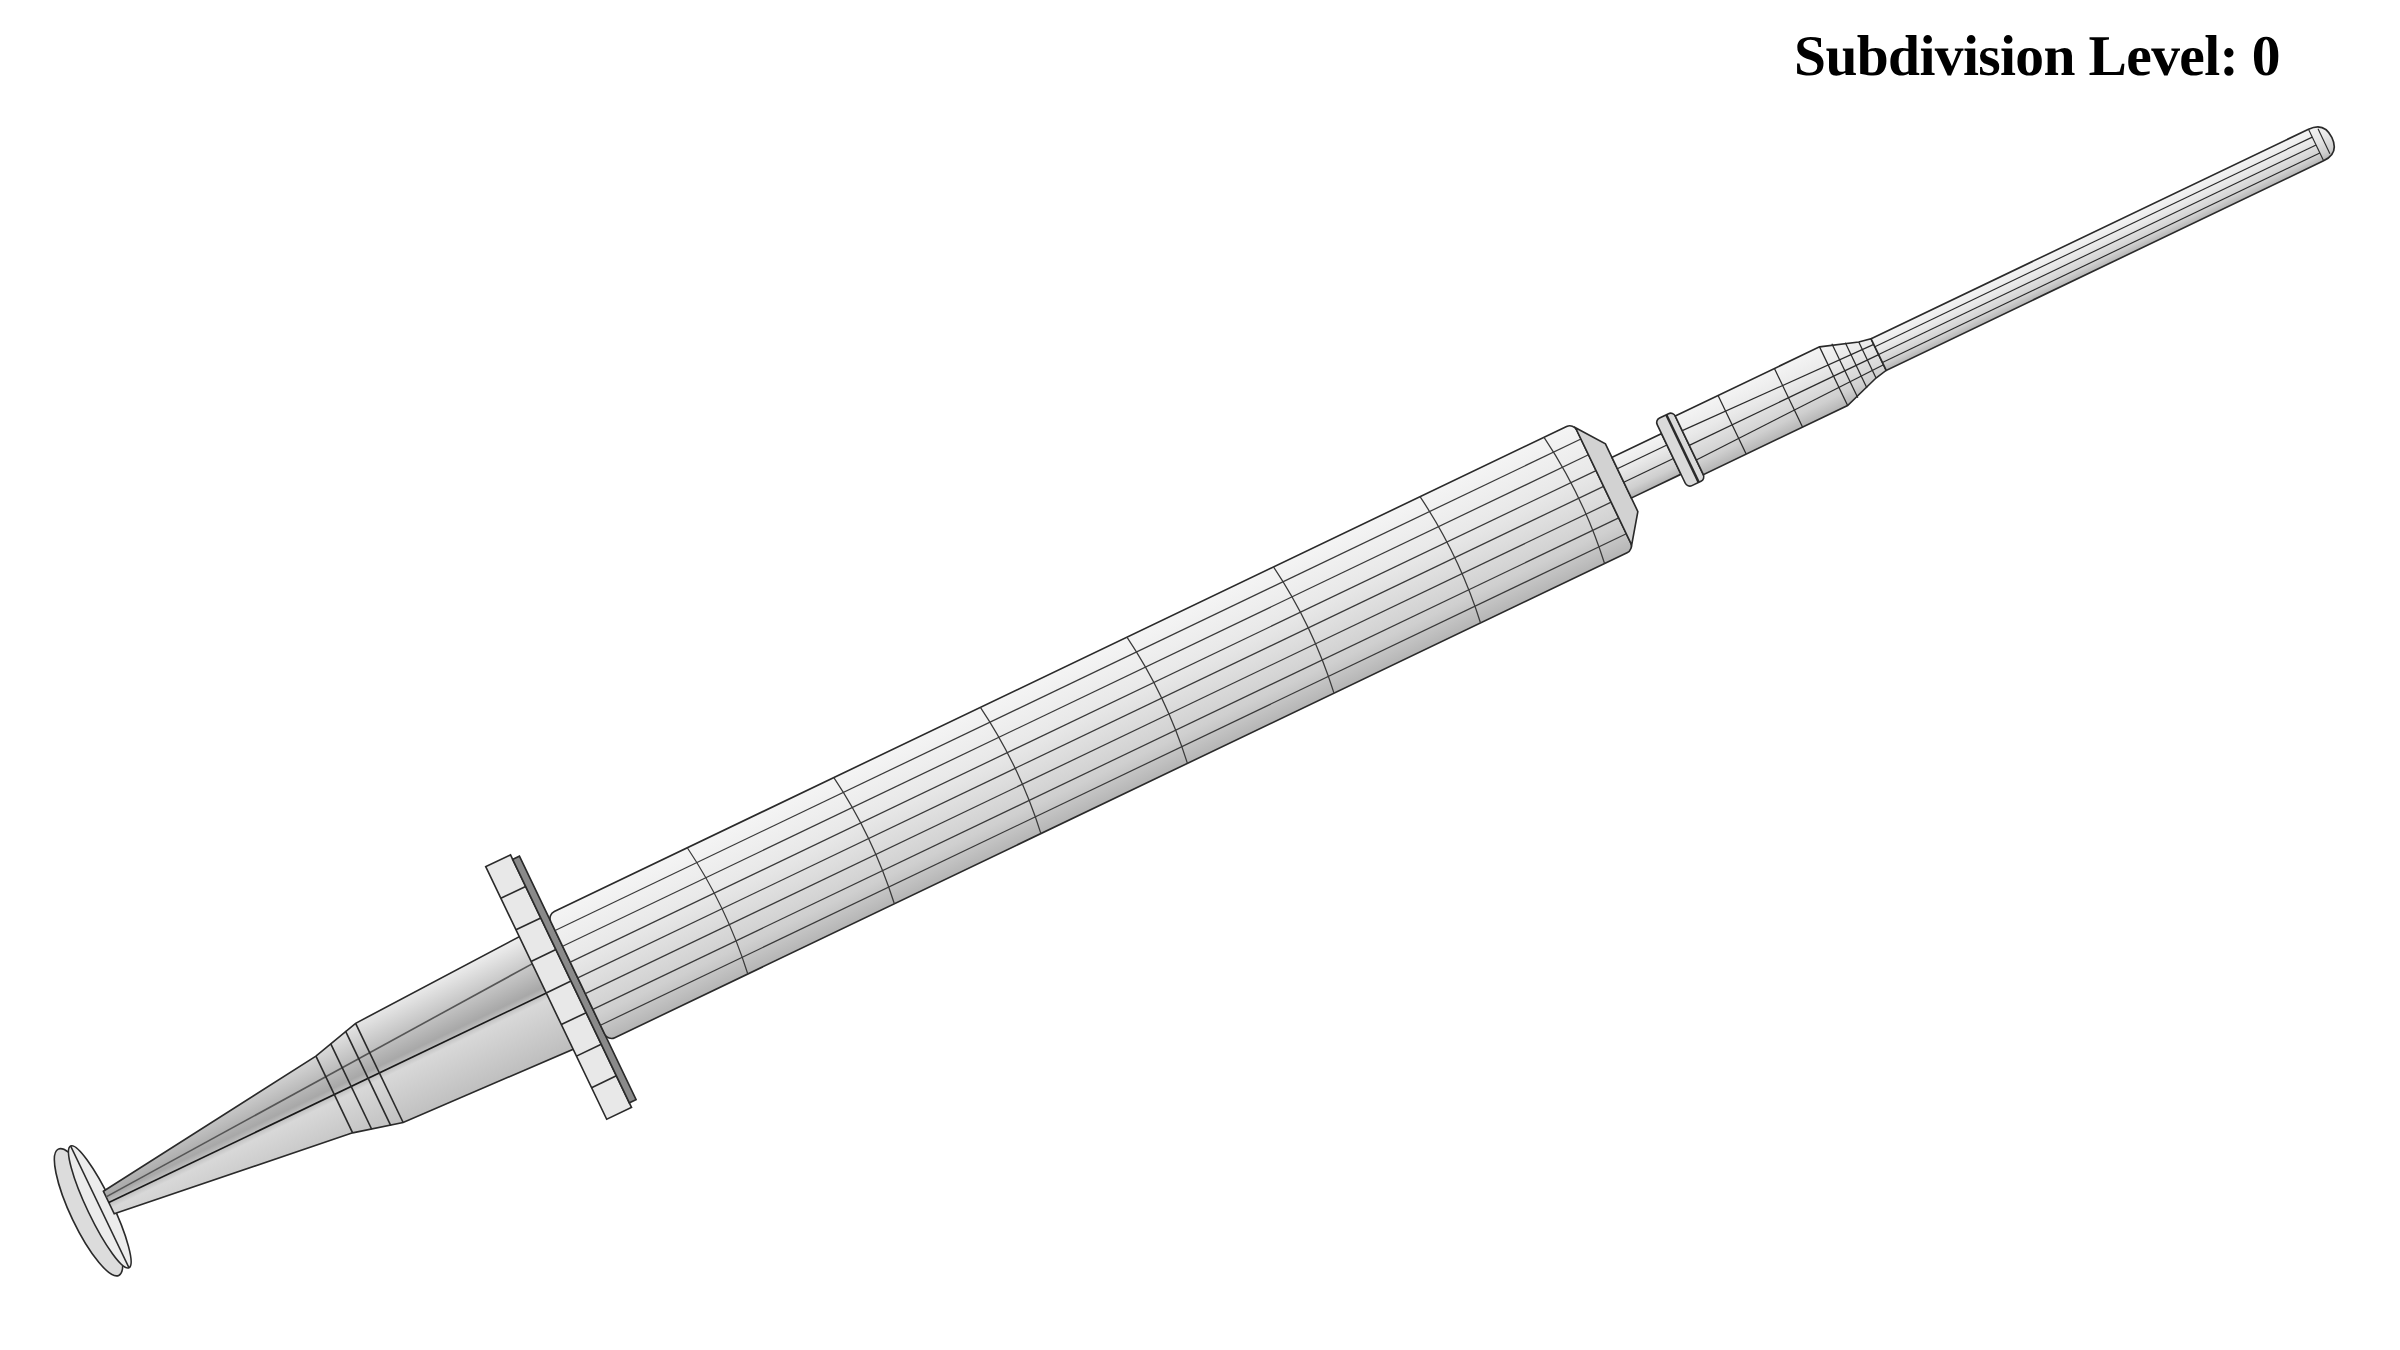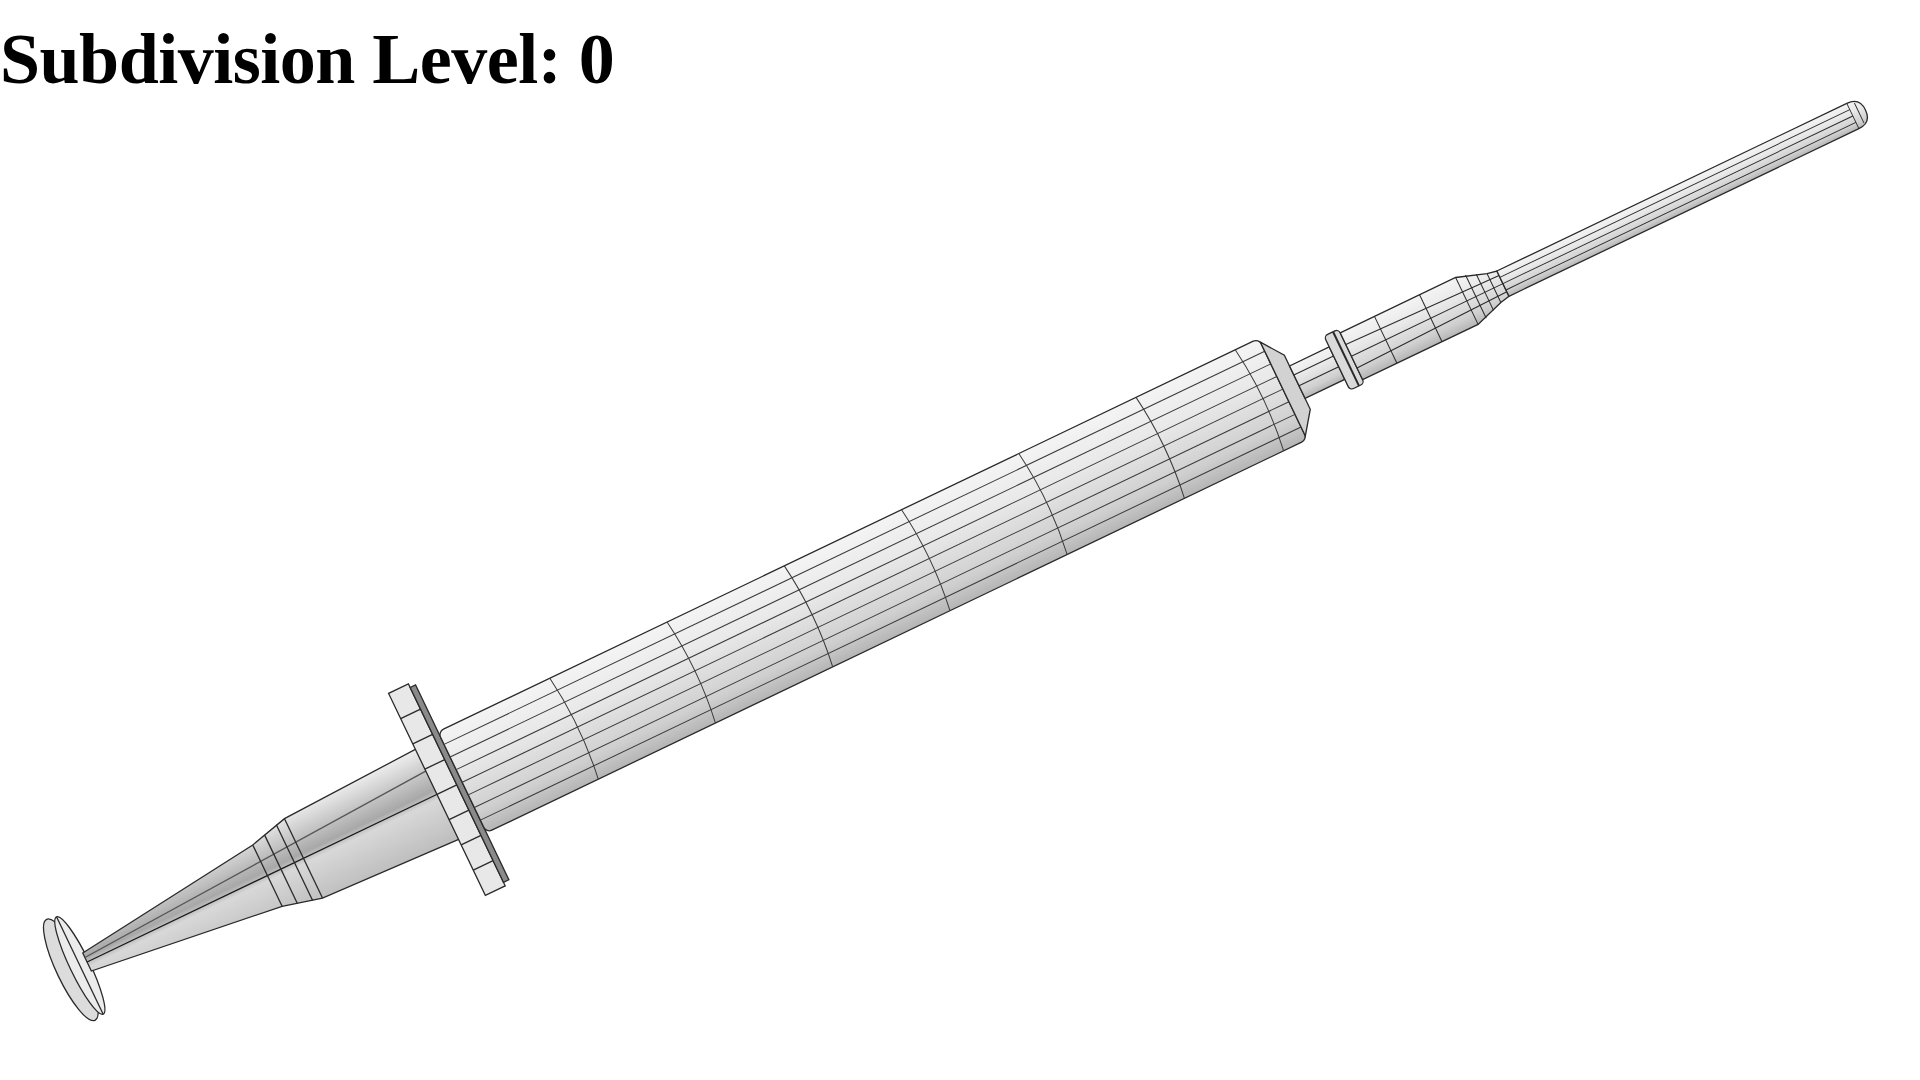--- a/index.html
+++ b/index.html
@@ -1,21 +1,21 @@
 <!DOCTYPE html>
 <html><head>
   <meta charset="utf-8">
   <style>
     html, body { margin: 0; padding: 0; background: #ffffff; }
     body { width: 1920px; height: 1080px; position: relative; overflow: hidden; }
     .title {
       position: absolute; left: 0; top: 18px; width: 1824px;
-      text-align: left;
+      text-align: right;
       font-family: "Liberation Serif", "DejaVu Serif", serif;
-      font-weight: bold; font-size: 72px; color: #000000; letter-spacing: -0.5px;
+      font-weight: bold; font-size: 46px; color: #000000; letter-spacing: -0.5px;
     }
     .stage { position: absolute; left: 0; top: 0; width: 1920px; height: 1080px; }
   </style>
 </head>
 <body>
 
 <div class="title">Subdivision Level: 0</div>
 
 <svg class="stage" viewBox="0 0 1920 1080" xmlns="http://www.w3.org/2000/svg">
   <defs>

